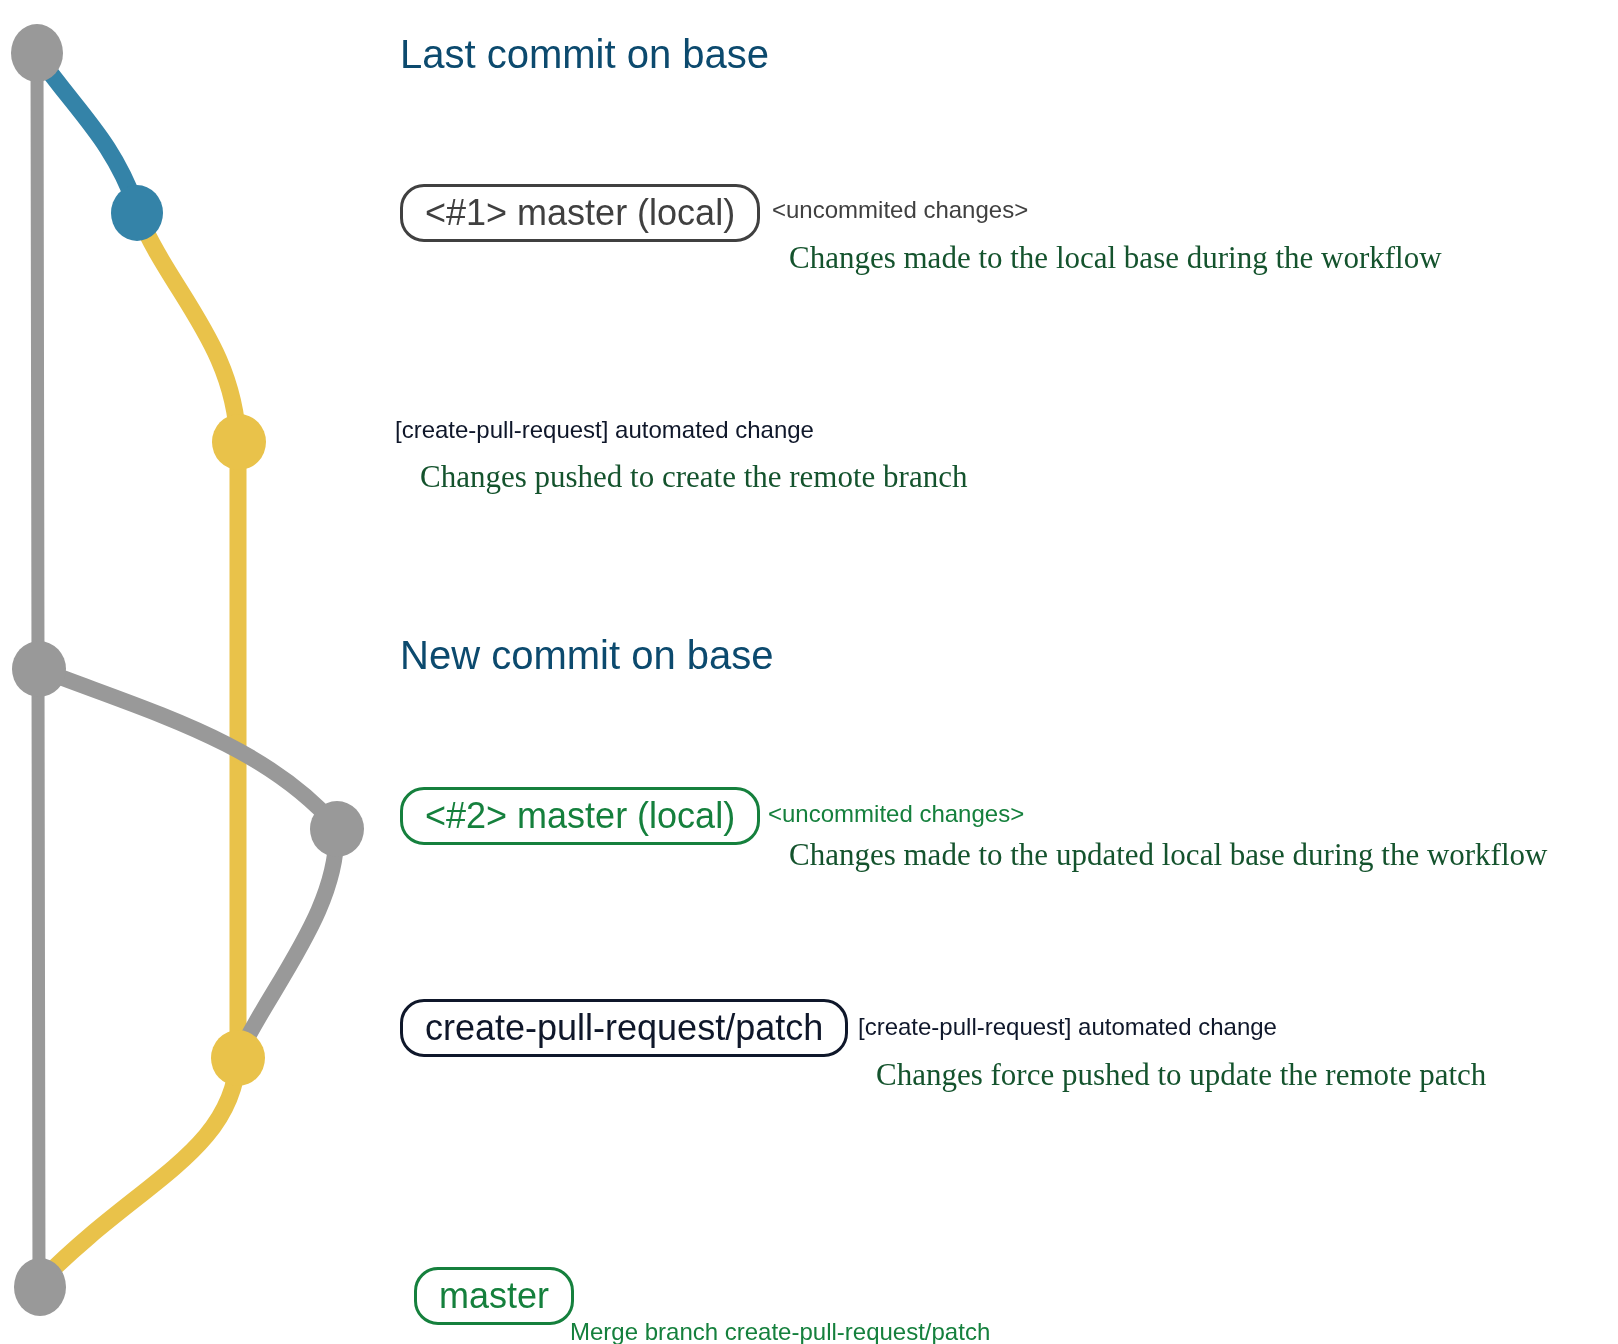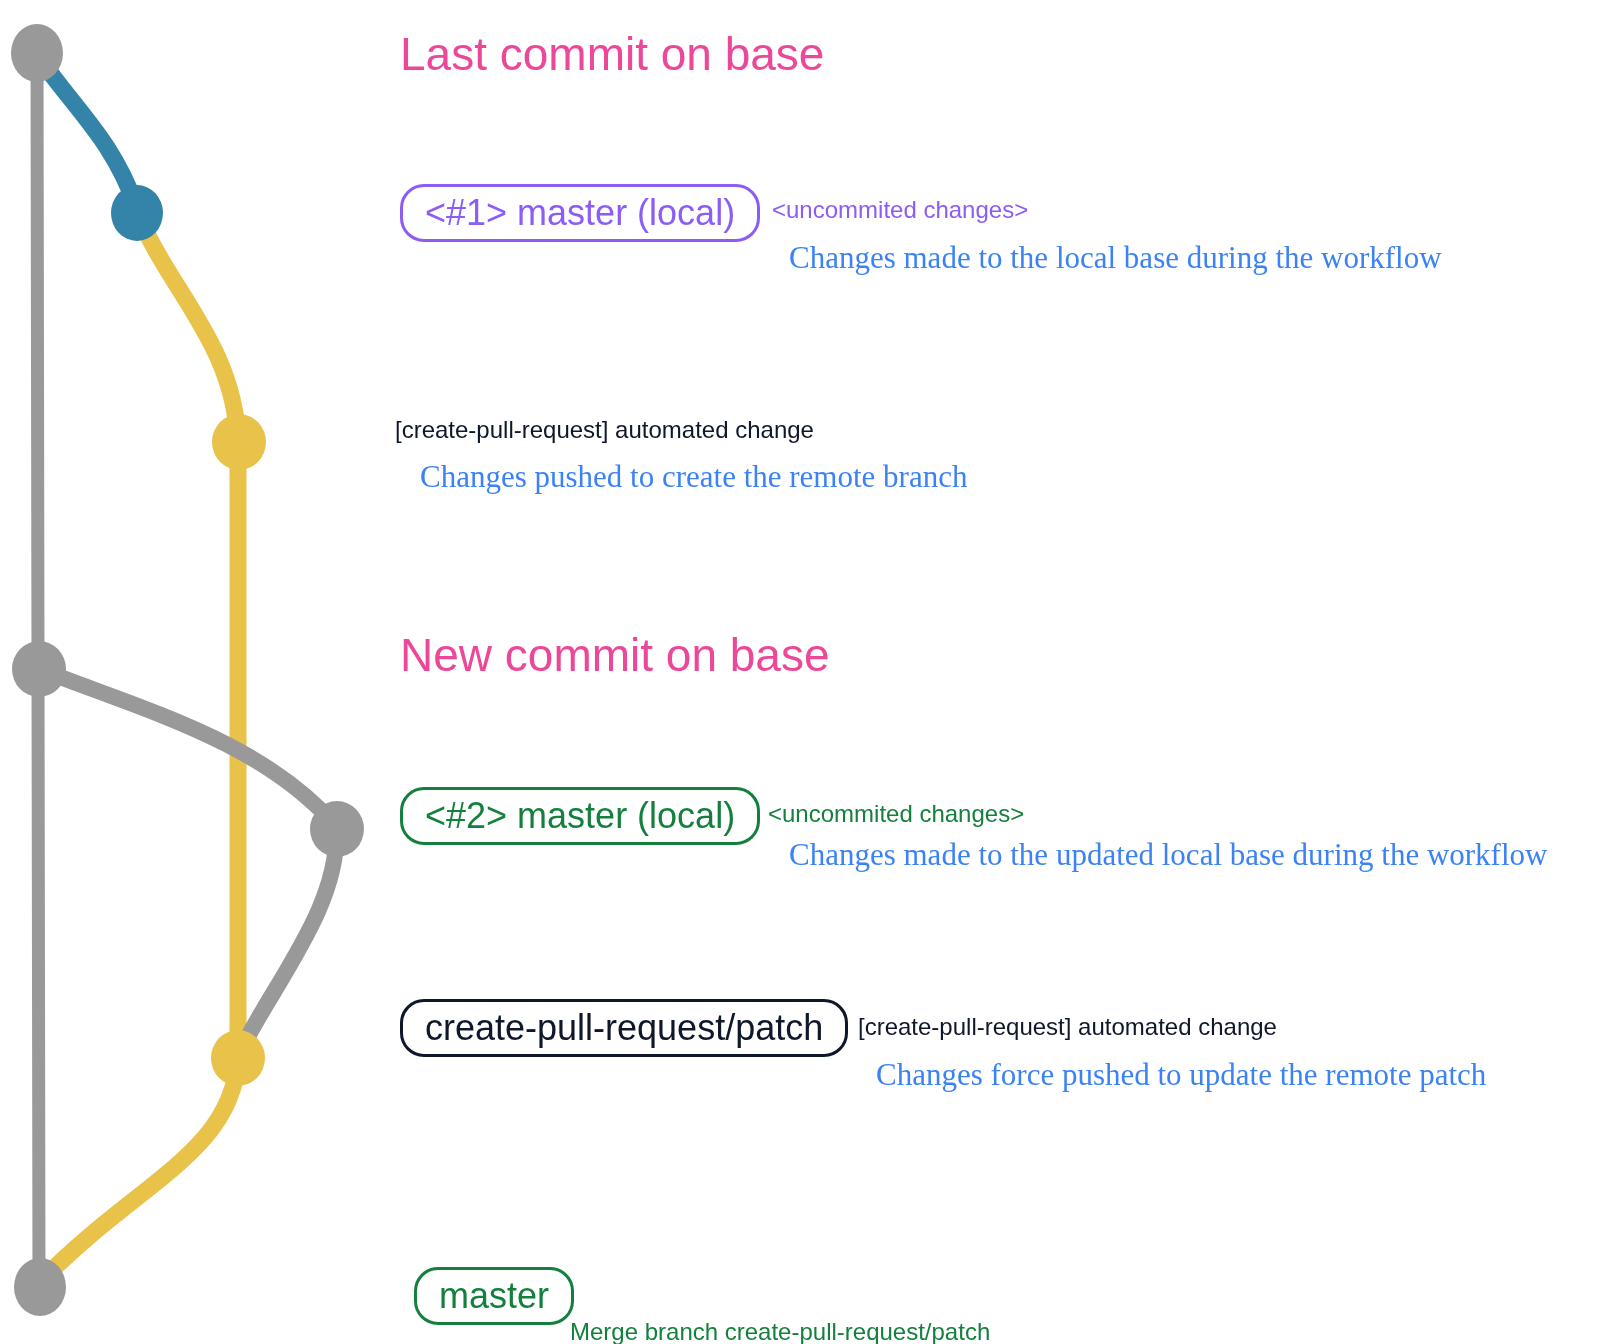--- a/index.html
+++ b/index.html
@@ -5,41 +5,41 @@
   html,body{margin:0;padding:0;}
   body{
     width:1618px;height:1344px;
     background:#ffffff;
     position:relative;
     overflow:hidden;
     font-family:"Liberation Sans", sans-serif;
   }
   .abs{position:absolute;}
   .header{
-    font-size:46px;line-height:48px;color:#ec4899;
+    font-size:40px;line-height:48px;color:#0c4a6e;
     white-space:nowrap;
   }
   .badge{
     display:inline-block;
     padding:4px 22px;
     border:3px solid currentColor;
     border-radius:24px;
     font-size:36px;line-height:44px;
     white-space:nowrap;
     background:#ffffff;
   }
   .note{
     font-size:24px;line-height:46px;white-space:nowrap;
   }
   .desc{
     font-family:"Liberation Serif", serif;
-    font-size:31px;line-height:40px;color:#3b82f6;
+    font-size:31px;line-height:40px;color:#14532d;
     white-space:nowrap;
   }
-  .c-blue{color:#8b5cf6;}
+  .c-blue{color:#404040;}
   .c-yellow{color:#0f172a;}
   .c-gray{color:#15803d;margin-top:8px;}
   svg{display:block;}
 </style>
 </head>
 <body>
 
 <svg class="abs" style="left:0;top:0;" width="400" height="1344" viewBox="0 0 400 1344">
 
   <path d="M 37 52 L 39 1286" fill="none" stroke-width="13" stroke-linecap="round" stroke="#999999"></path>

